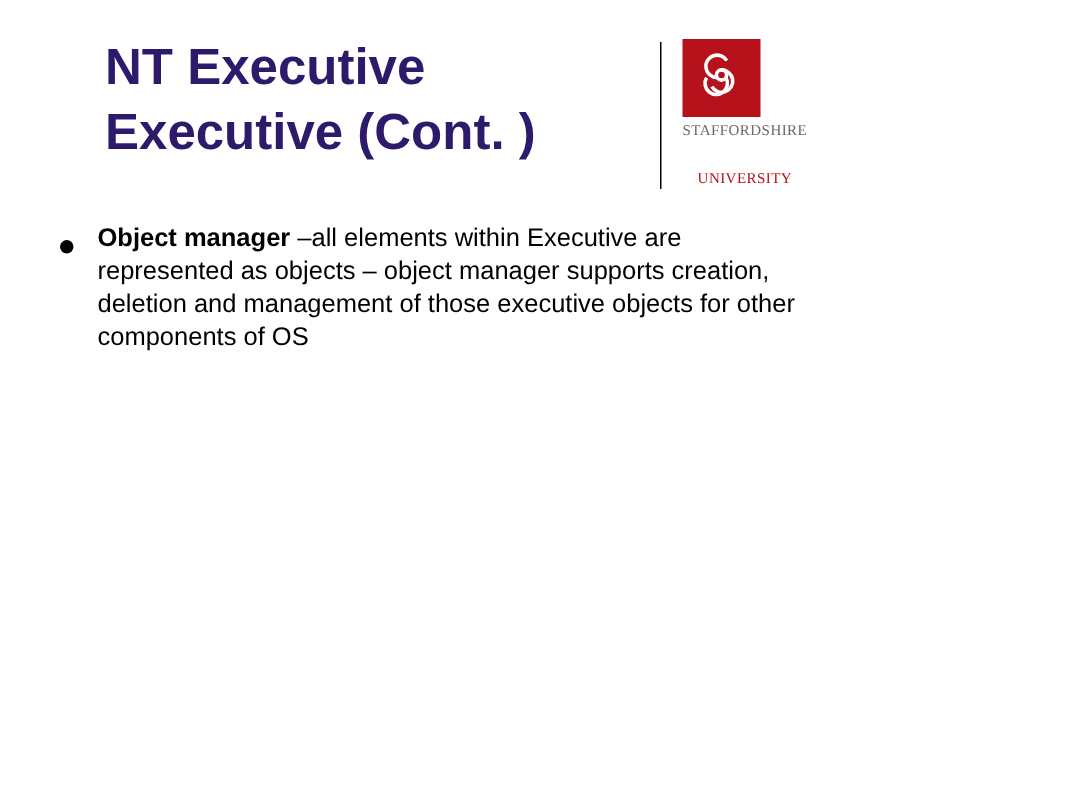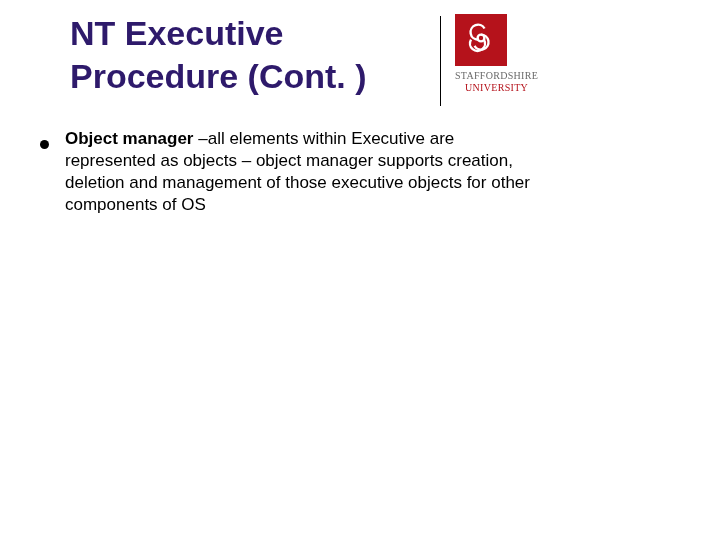--- a/index.html
+++ b/index.html
@@ -1,41 +1,41 @@
 <!DOCTYPE html>
 <html><head>
 <meta charset="utf-8">
 <style>
   * { margin: 0; padding: 0; box-sizing: border-box; }
   html, body { width: 720px; height: 540px; background: #fff; font-family: Arial, Helvetica, sans-serif; color: #000; }
-  .slide { position: relative; width: 577px; height: 540px; padding: 12px 36px 0 70px; }
+  .slide { position: relative; width: 577px; height: 540px; padding: 24px 36px 0 70px; }
   .header { display: flex; align-items: flex-start; justify-content: space-between; }
   .title { font-size: 34px; font-weight: 700; color: #2e1a6b; line-height: 1.25; flex: 1; padding-right: 8px; }
   .title .l1, .title .l2 { display: block; }
   .divider { width: 1px; background: #000; align-self: stretch; margin: 4px 14px 0 8px; min-height: 90px; }
   .logo { display: flex; flex-direction: column; align-items: flex-start; width: 86px; padding-top: 2px; }
   .logo-square { width: 52px; height: 52px; background: #b5121b; display: flex; align-items: center; justify-content: center; }
   .logo-square svg { width: 34px; height: 34px; }
   .logo-text { font-size: 10px; text-align: center; letter-spacing: 0.3px; color: #6a6a6a; line-height: 1.2; margin-top: 4px; font-family: Georgia, 'Times New Roman', serif; }
   .logo-text .brand { display: block; }
-  .logo-text .red { color: #b5121b; }
+  .logo-text .red { color: #b5121b; margin-top: 20px; }
   .content { margin-top: 22px; }
   .bullet { display: flex; align-items: flex-start; margin-bottom: 2px; }
   .dot { width: 9px; height: 9px; border-radius: 50%; background: #000; margin: 12px 16px 0 -30px; flex: 0 0 9px; }
   .bt { font-size: 17px; line-height: 1.30; color: #000; }
   .bt b { font-weight: 700; }
 </style>
 </head>
 <body>
 
 <div class="slide">
   <div class="header">
     <div class="title">
       <span class="l1">NT Executive</span>
-      <span class="l2">Procedure (Cont. )</span>
+      <span class="l2">Executive (Cont. )</span>
     </div>
     <div class="divider"></div>
     <div class="logo">
       <div class="logo-square">
         <span>
           <svg viewBox="0 0 100 100">
             <g fill="none" stroke="#fff" stroke-width="7">
               <circle cx="50" cy="50" r="10"></circle>
               <path d="M50 50 m0 -10 a22 22 0 1 1 -19 33"></path>
               <path d="M50 50 m8.66 5 a22 22 0 1 1 -38 0"></path>

